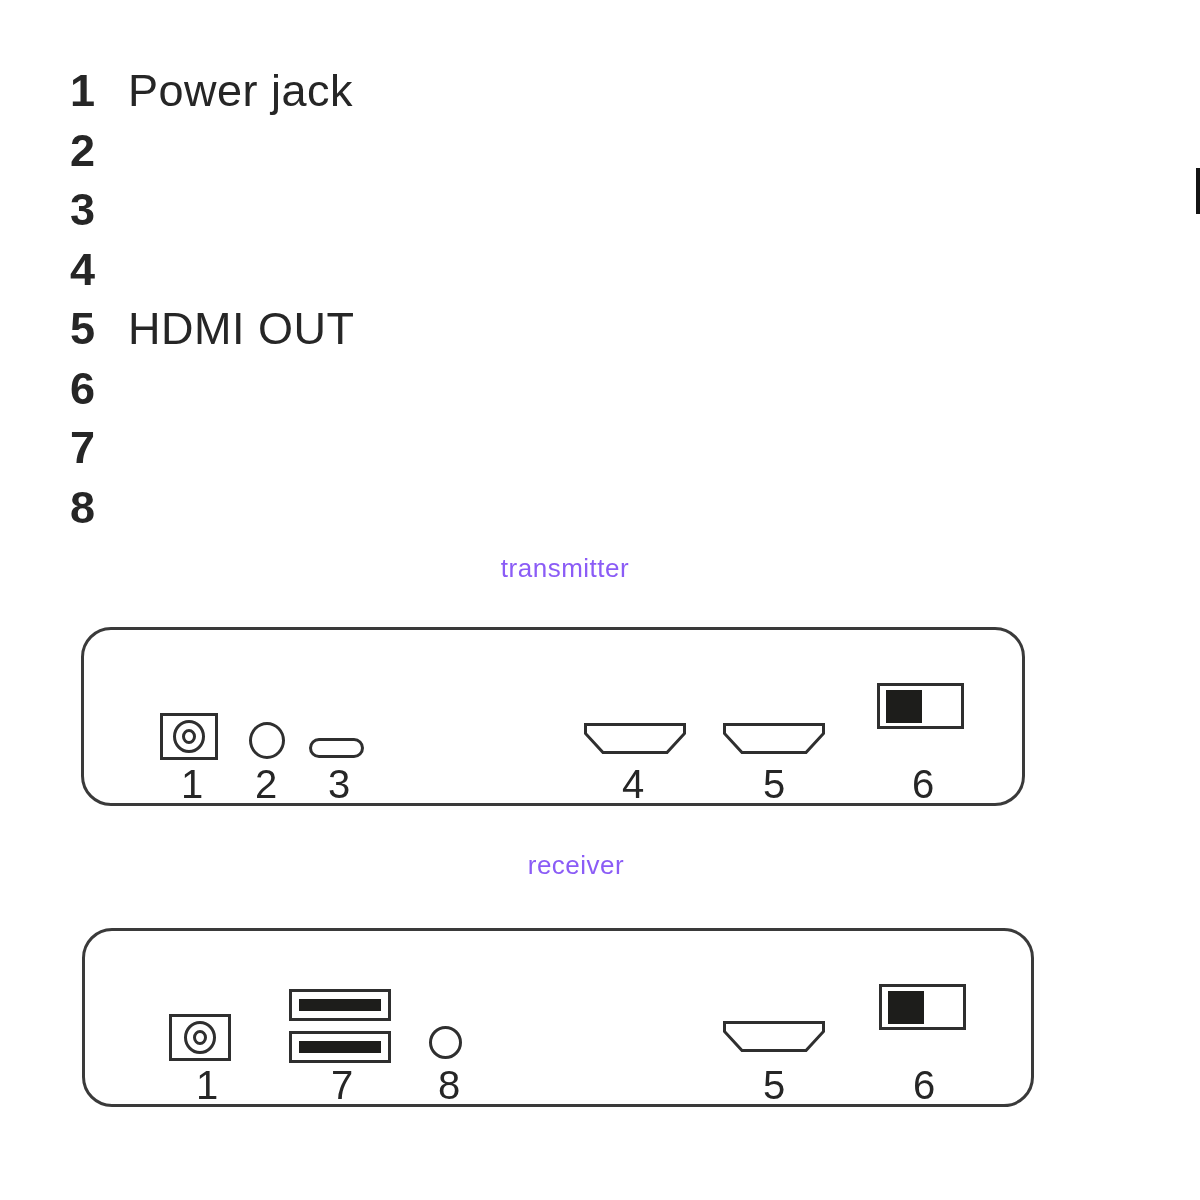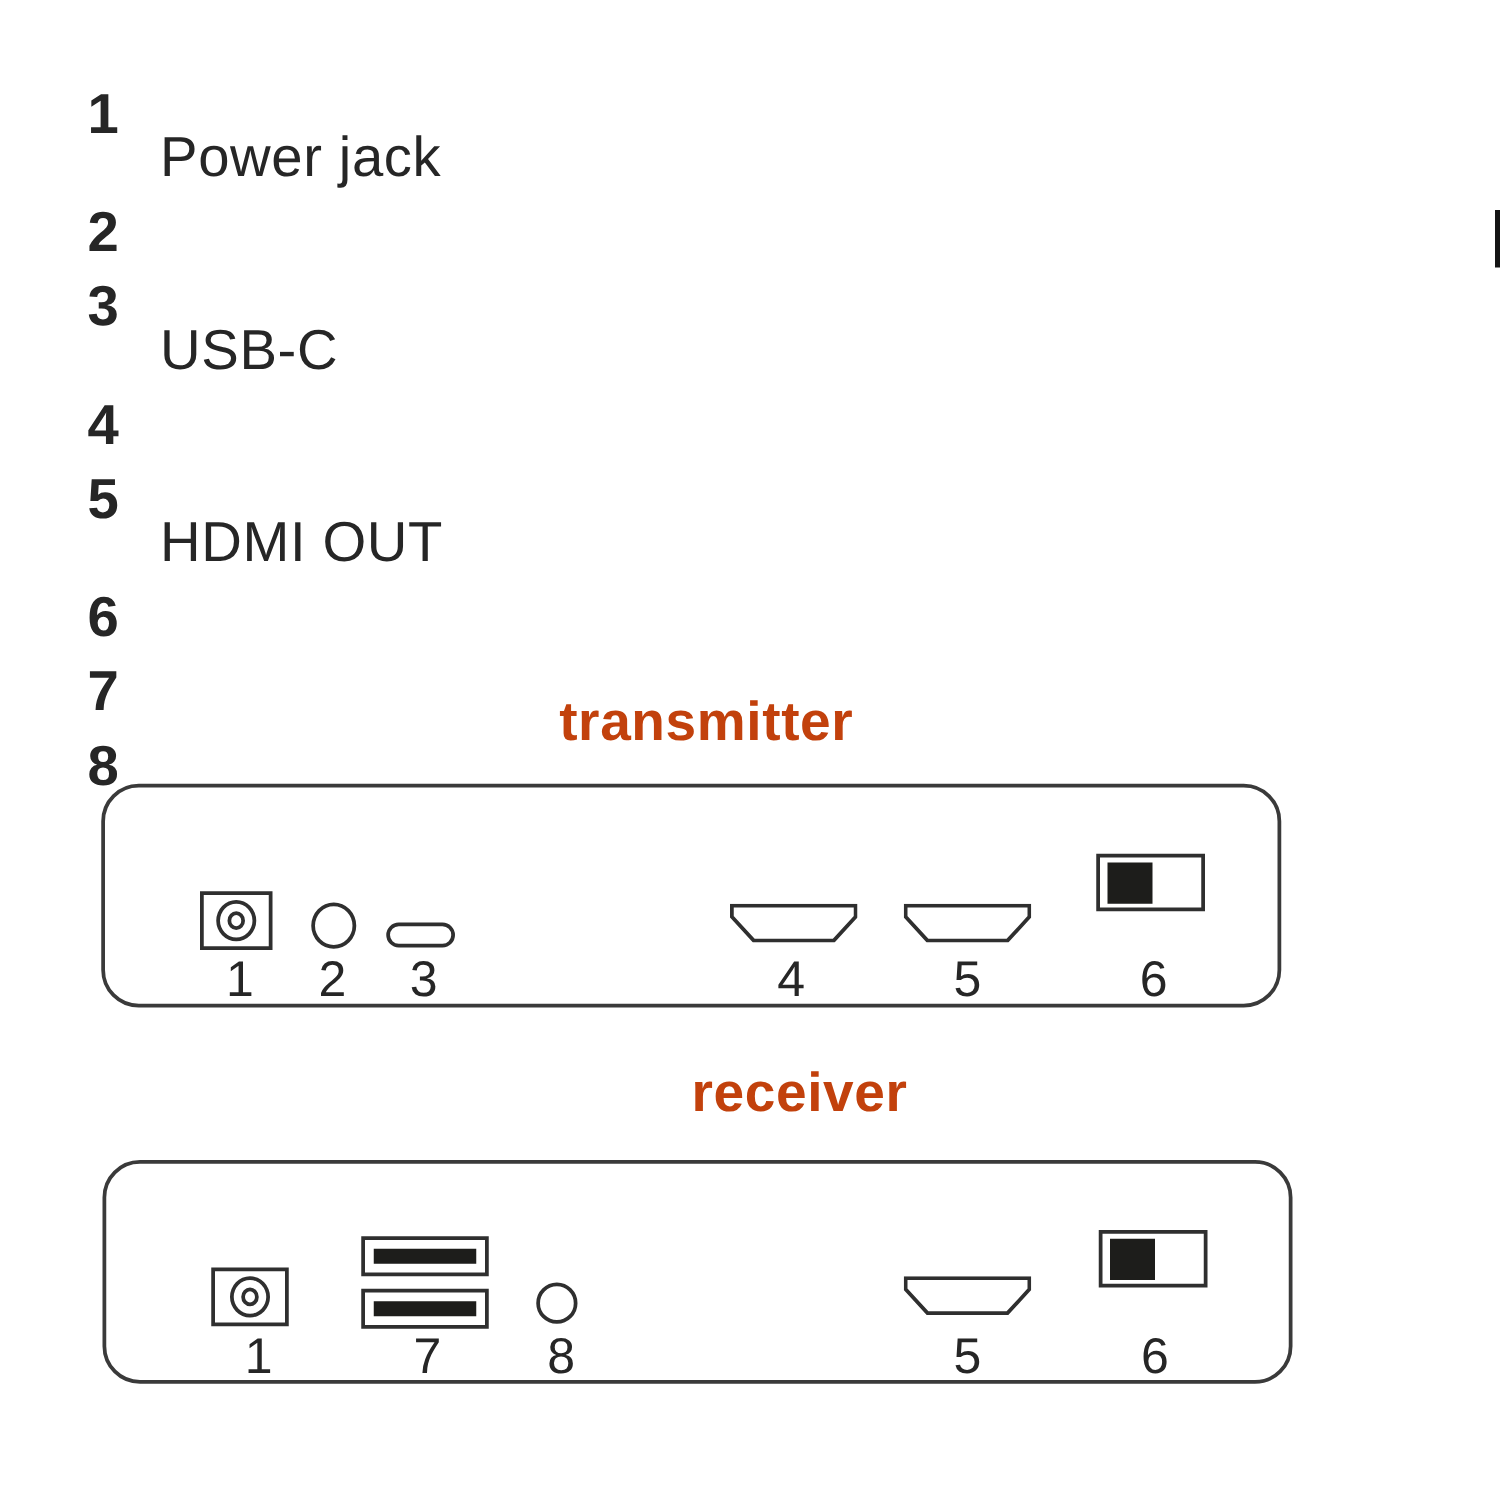--- a/index.html
+++ b/index.html
@@ -4,25 +4,25 @@
 <style>
   html,body{margin:0;padding:0;background:#ffffff;}
   .canvas{
     position:relative;width:1200px;height:1200px;background:#ffffff;overflow:hidden;
     font-family:"Liberation Sans", sans-serif;color:#262626;
   }
   
   .legend{position:absolute;left:64px;top:61px;margin:0;padding:0;list-style:none;}
   .legend-row{display:flex;line-height:59.5px;font-size:45px;letter-spacing:0.5px;}
   .legend-num{width:64px;padding-left:6px;font-weight:700;box-sizing:border-box;}
-  .legend-lbl{font-weight:400;white-space:nowrap;margin-top:35px;}
+  .legend-lbl{font-weight:400;white-space:nowrap;}
   
-  .section-title{position:absolute;width:300px;text-align:center;font-size:44px;color:#c2410c;letter-spacing:0.5px;font-weight:bold;}
+  .section-title{position:absolute;width:300px;text-align:center;font-size:26px;color:#8b5cf6;letter-spacing:0.5px;}
   .t-title{left:415px;top:553px;}
-  .r-title{left:426px;top:850px;text-align:right;}
+  .r-title{left:426px;top:850px;}
   
   .device{position:absolute;box-sizing:border-box;background:#fff;border:3px solid #3a3a3a;border-radius:30px;}
   .transmitter{left:81px;top:627px;width:944px;height:179px;}
   .receiver{left:82px;top:928px;width:952px;height:179px;}
   .device *{box-sizing:border-box;}
   
   .port{position:absolute;}
   .pj{border:3px solid #2f2f2f;background:#fff;display:flex;align-items:center;justify-content:center;}
   .pj-outer{width:32px;height:33px;border:3px solid #2f2f2f;border-radius:50%;display:flex;align-items:center;justify-content:center;background:#fff;}
   .pj-inner{width:14px;height:15px;border:3px solid #2f2f2f;border-radius:50%;background:#fff;}
@@ -47,21 +47,20 @@
   <ul class="legend">
     <li class="legend-row">
       <span class="legend-num">1</span>
       <span class="legend-lbl">Power jack</span>
     </li>
     <li class="legend-row">
       <span class="legend-num">2</span>
     </li>
     <li class="legend-row">
       <span class="legend-num">3</span>
-      <span class="legend-lbl">USB-C</span>
     </li>
     <li class="legend-row">
       <span class="legend-num">4</span>
     </li>
     <li class="legend-row">
       <span class="legend-num">5</span>
       <span class="legend-lbl">HDMI OUT</span>
     </li>
     <li class="legend-row">
       <span class="legend-num">6</span>

